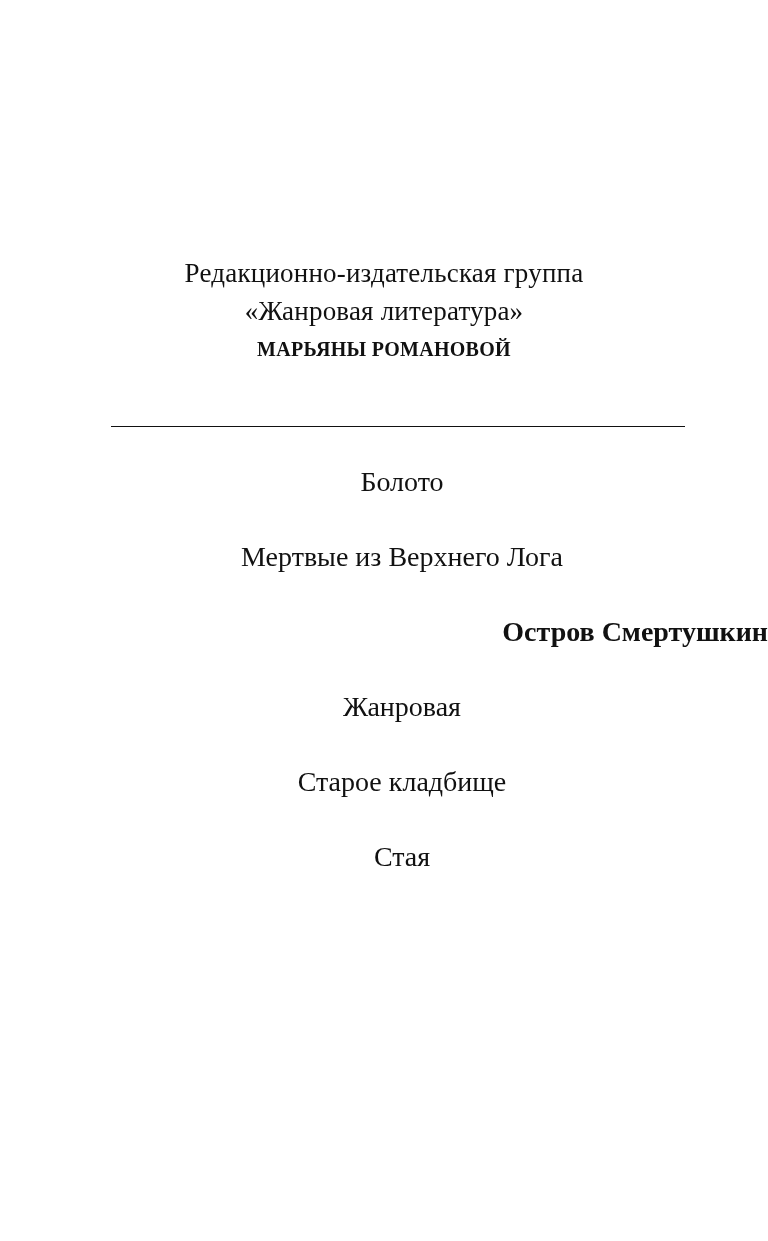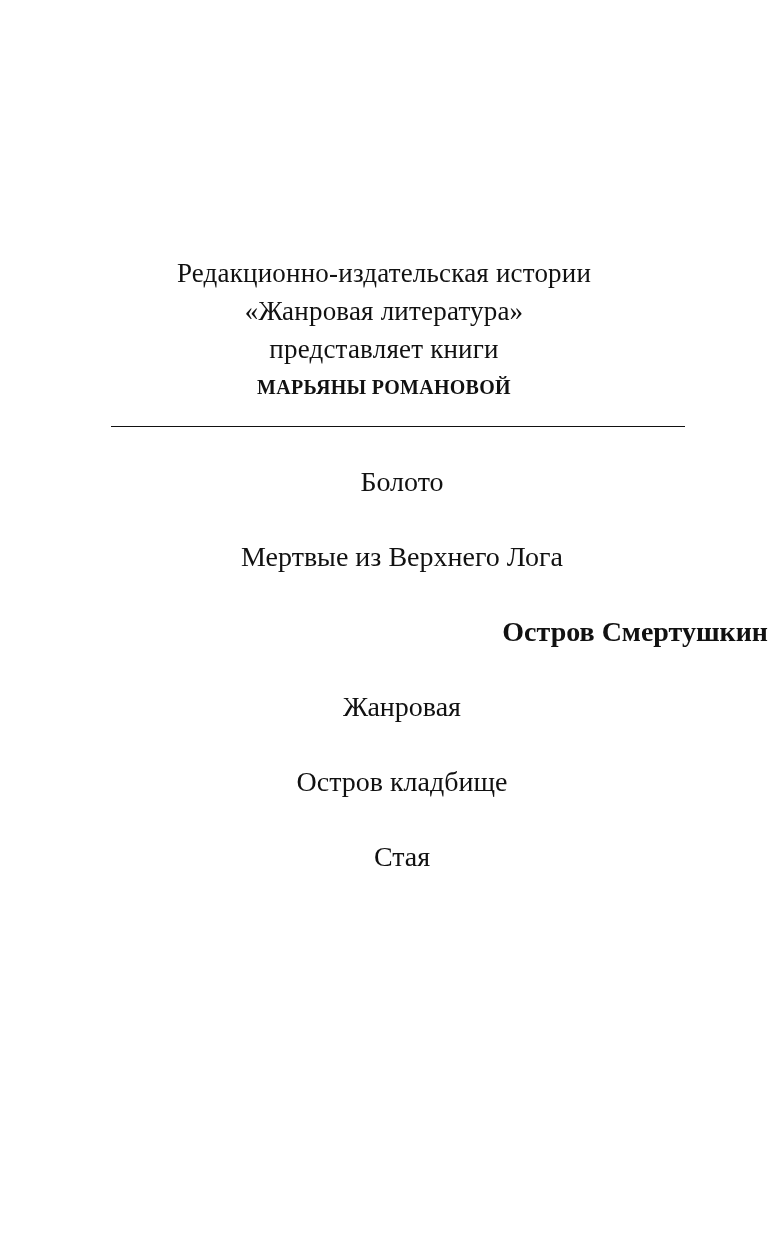--- a/index.html
+++ b/index.html
@@ -61,42 +61,41 @@
     }
     .book .line {
       display: block;
       padding-left: 36px;
     }
   </style>
 </head>
 <body>
 
 <div class="header">
-  <span class="header-line">Редакционно-издательская истории</span>
+  <span class="header-line">Редакционно-издательская группа</span>
   <span class="header-line">«Жанровая литература»</span>
-  <span class="header-line">представляет книги</span>
   <span class="header-author">МАРЬЯНЫ РОМАНОВОЙ</span>
 </div>
 
 <div class="divider"></div>
 
 <div class="books">
   <div class="book">
     <span class="line">Болото</span>
   </div>
   <div class="book">
     <span class="line">Мертвые из Верхнего Лога</span>
   </div>
   <div class="book bold">
     <span class="line">Остров Смертушкин</span>
   </div>
   <div class="book">
     <span class="line">Жанровая</span>
   </div>
   <div class="book">
-    <span class="line">Остров кладбище</span>
+    <span class="line">Старое кладбище</span>
   </div>
   <div class="book">
     <span class="line">Стая</span>
   </div>
   <div class="book">
   </div>
 </div>
 
 </body></html>

